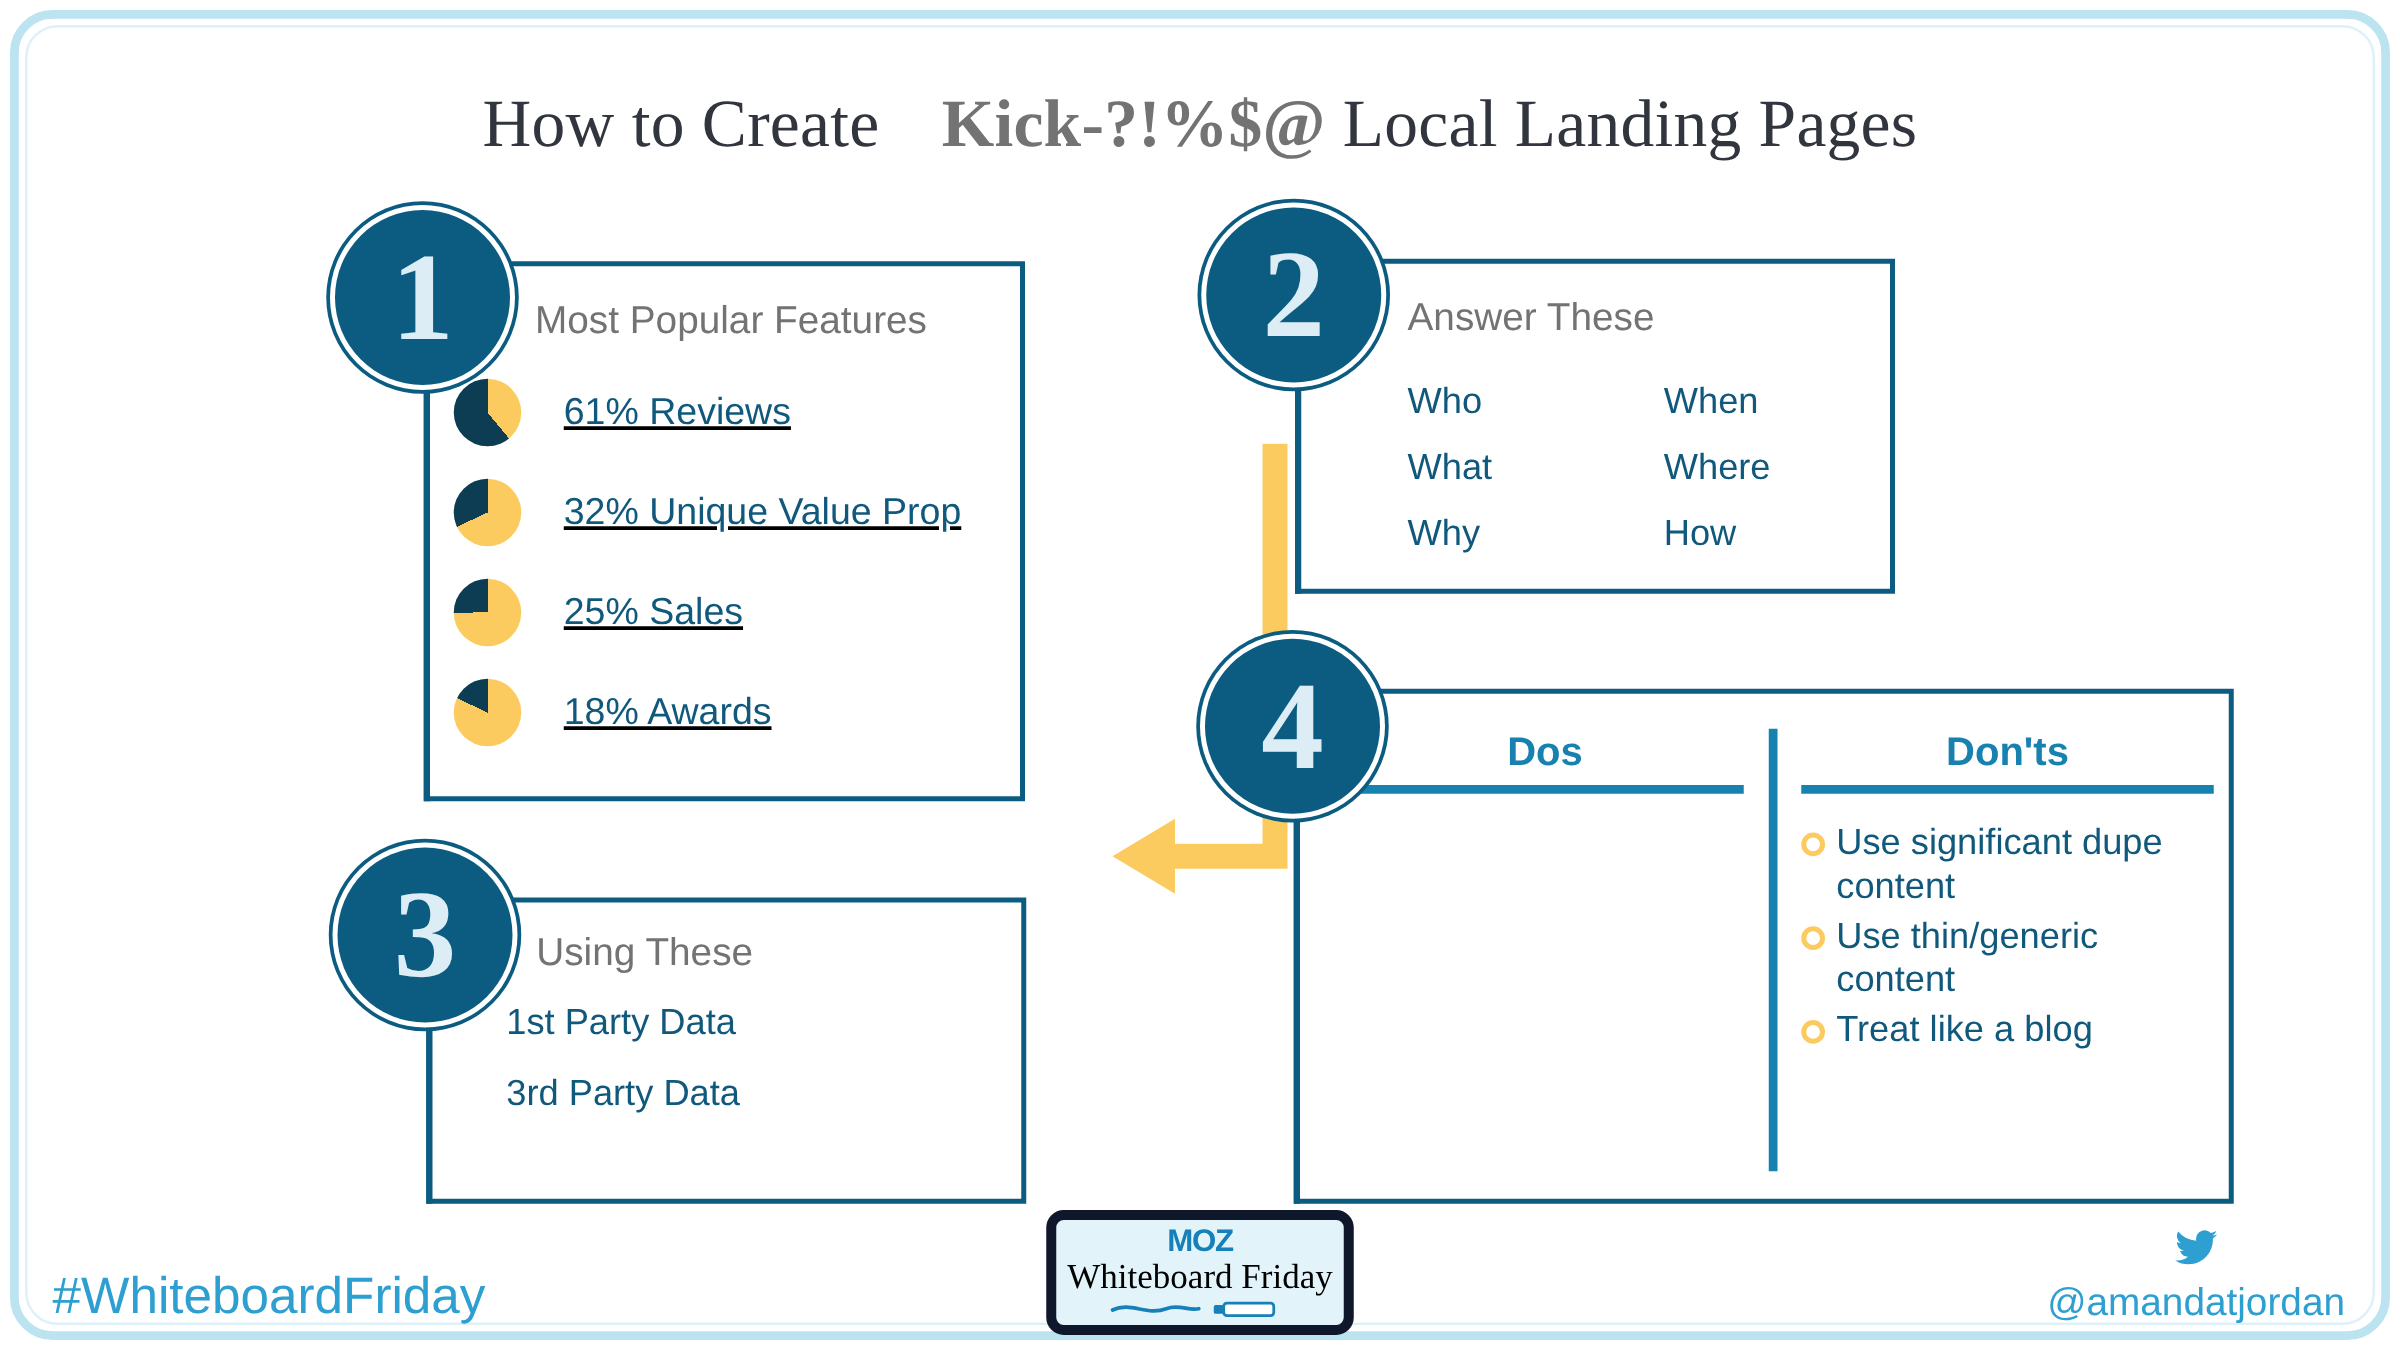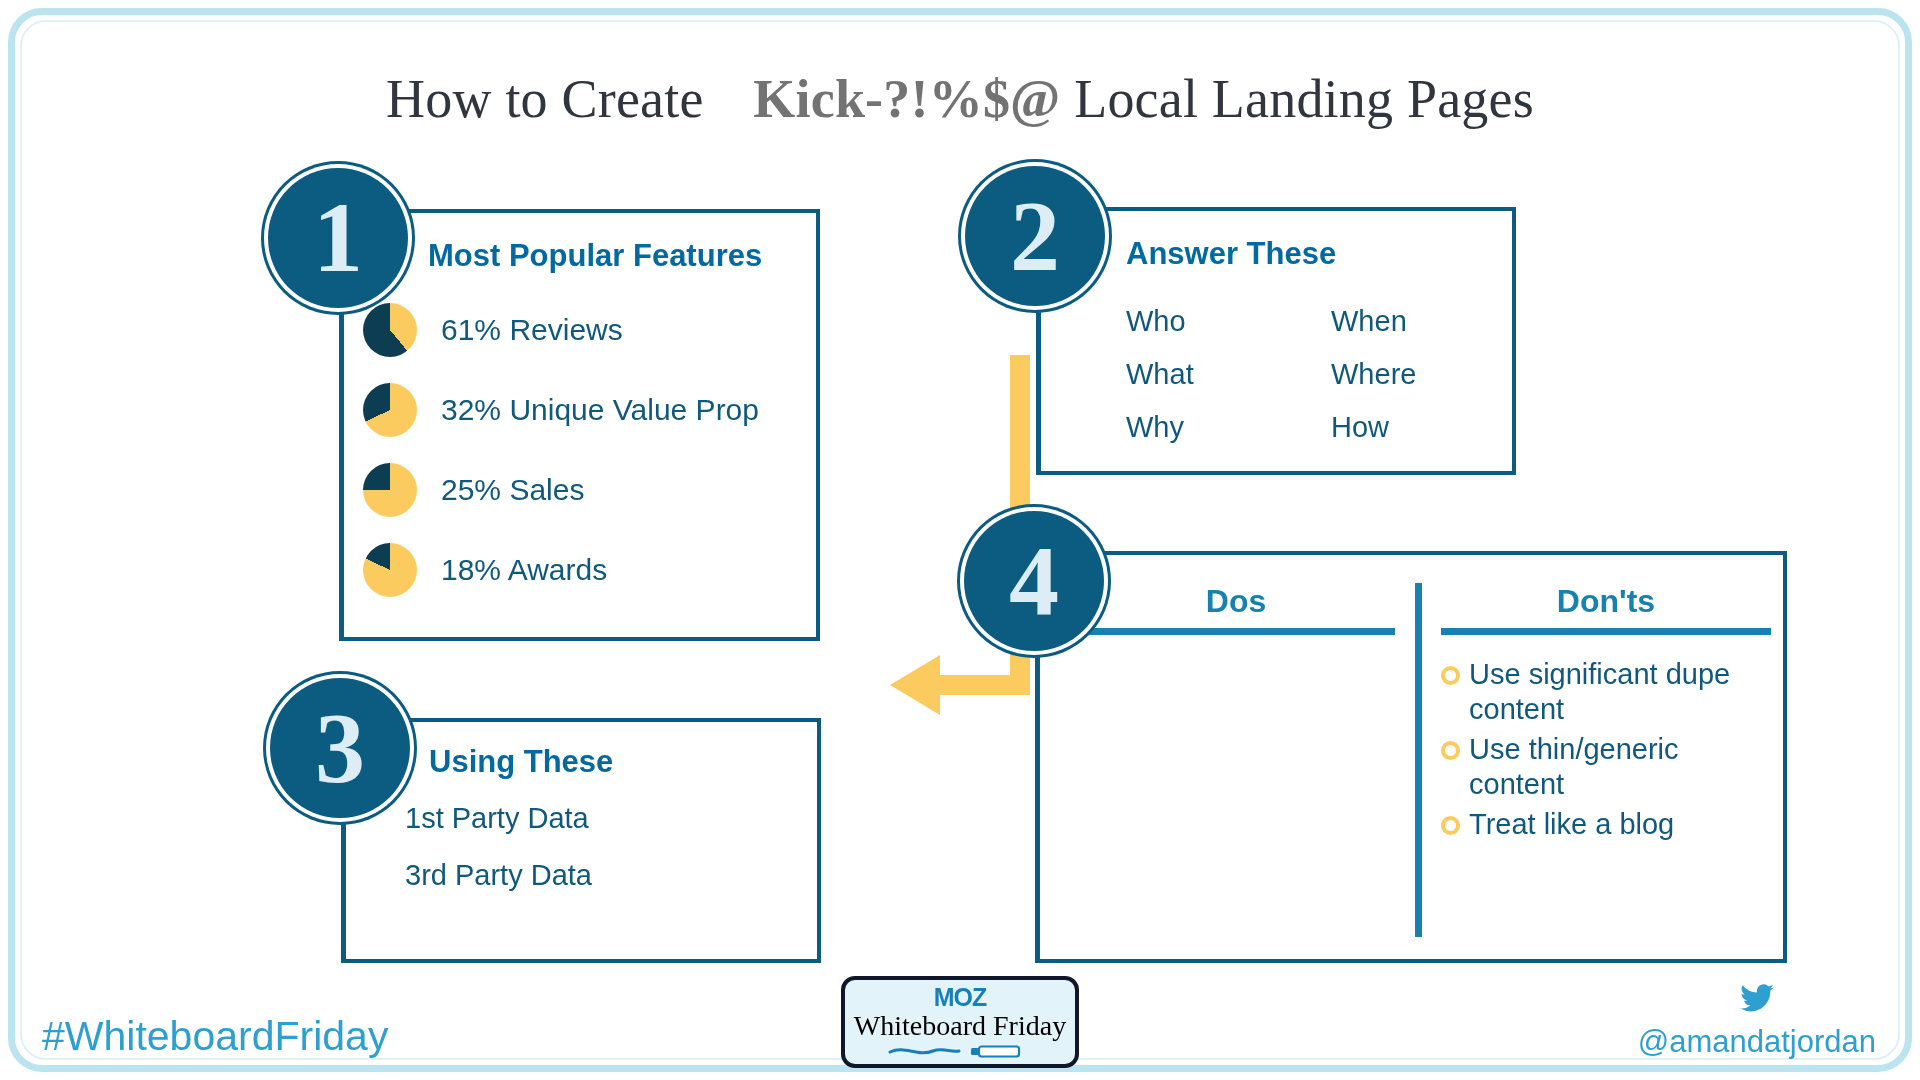--- a/index.html
+++ b/index.html
@@ -60,36 +60,37 @@
     display:flex;align-items:center;justify-content:center;
     line-height:1;
   }
   .badge-stem{
     position:absolute;
     width:5px;
     background:#0b5c80;
     z-index:2;
   }
   .box-title{
-    color:#0369a1;
-    font-weight:700;
+    color:#737373;
+    font-weight:400;
     font-size:31px;
   }
   .box-line{
     color:#10597c;
     font-size:29px;
   }
   
   .pie{
     width:54px;height:54px;border-radius:50%;
     flex:0 0 54px;
   }
   .pie-row{
-    display:flex;align-items:center;gap:24px;
+    display:flex;align-items:center;gap:34px;
     margin-bottom:26px;
+    text-decoration:underline;
   }
   .pie-label{ color:#10597c; font-size:30px; }
 
   
   #box2-grid{
     position:absolute;
     left:86px; top:94px;
     display:grid;
     grid-template-columns:205px auto;
     row-gap:20px;
@@ -136,21 +137,21 @@
     position:absolute; right:44px; bottom:20px;
     display:flex;align-items:center;gap:12px;
     color:#2d9fd0; font-size:31px;flex-direction:column;
   }
   #moz-badge{
     position:absolute;
     left:50%; transform:translateX(-50%);
     bottom:12px;
     width:230px;height:84px;
     background:#e3f3fa;
-    border:4px solid #0f172a;
+    border:8px solid #0f172a;
     border-radius:14px;
     display:flex;flex-direction:column;align-items:center;justify-content:center;
     z-index:8;
   }
   #moz-wordmark{
     font-family:"Liberation Sans", sans-serif;
     font-weight:700;font-size:25px;color:#1780b8;letter-spacing:-1px;
     line-height:1;
   }
   #moz-sub{

